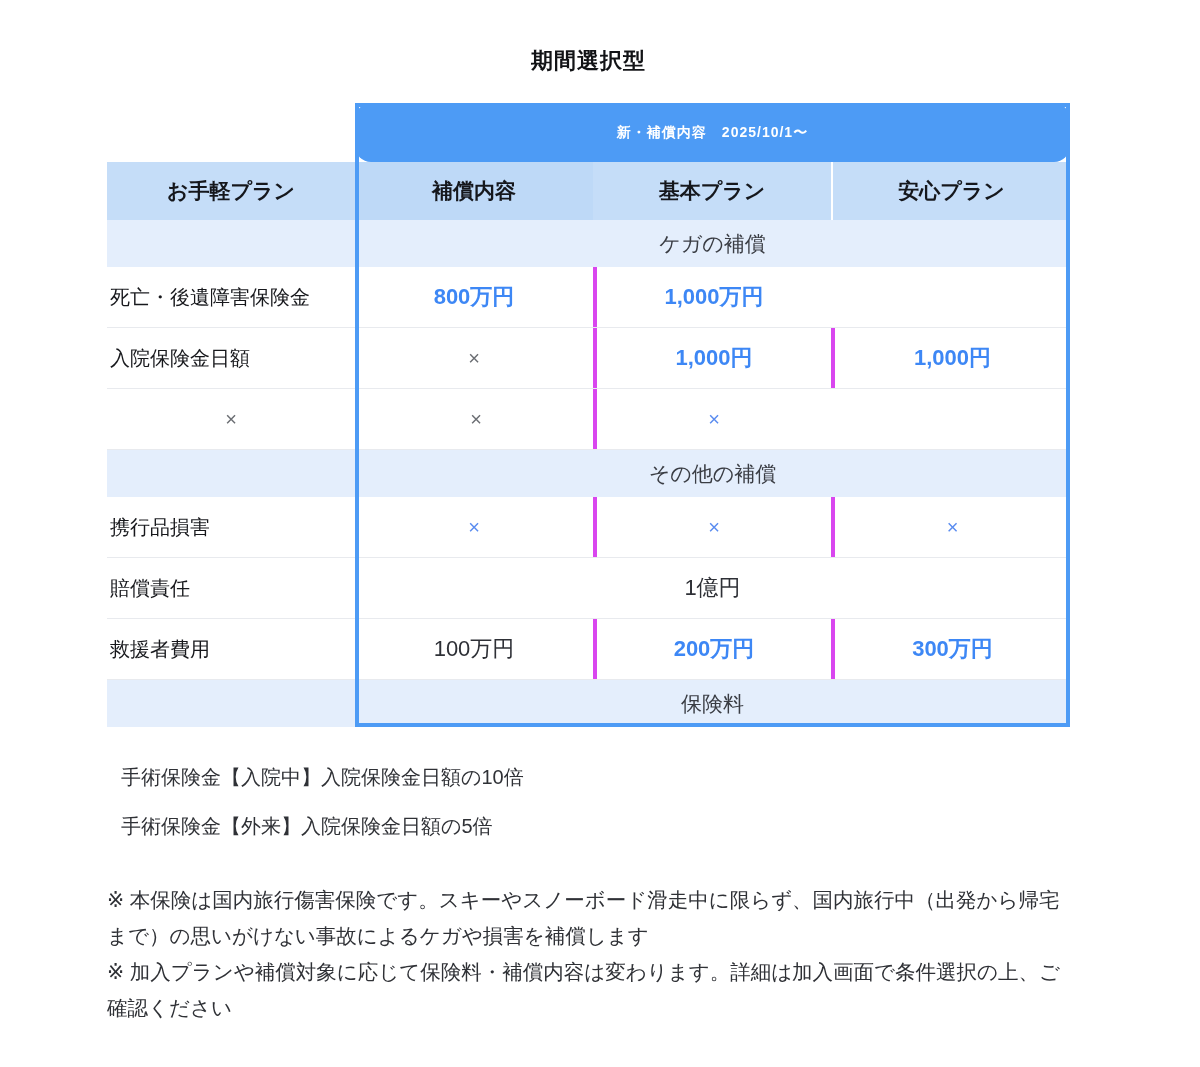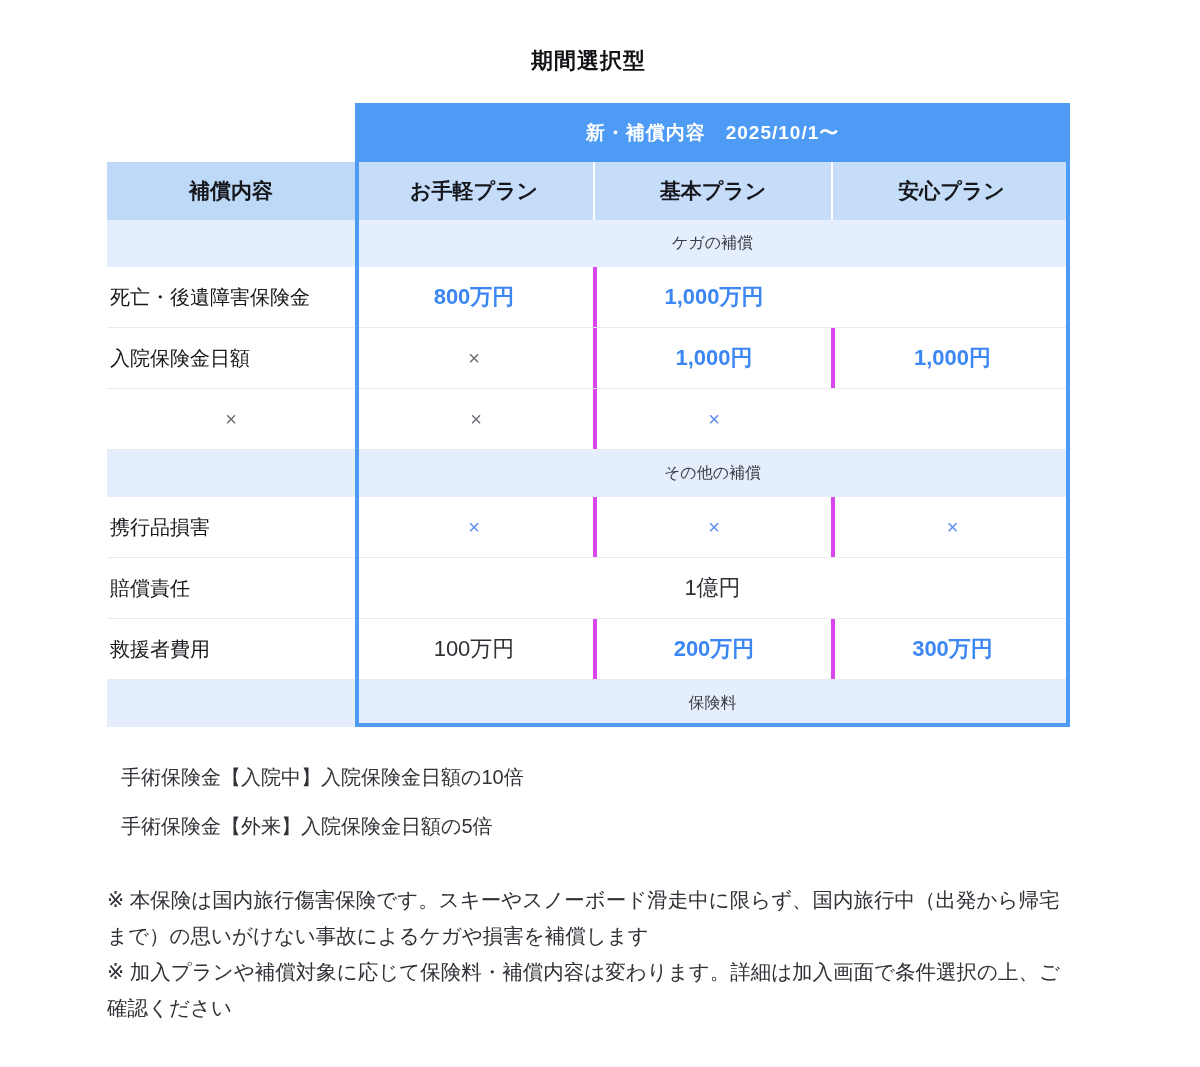--- a/index.html
+++ b/index.html
@@ -9,38 +9,38 @@
     color:#17181c;-webkit-font-smoothing:antialiased;
   }
   .page-title{
     margin:46px 0 0 107px;width:963px;text-align:center;
     font-size:22px;font-weight:bold;color:#121316;letter-spacing:1px;
   }
   .table-wrap{position:relative;margin:27px 0 0 107px;width:963px;}
 
   .band-row{display:grid;grid-template-columns:248px 1fr;height:59px;}
   .band{
-    background:#4d9bf5;color:#ffffff;font-weight:bold;font-size:19px;
-    display:flex;align-items:center;justify-content:center;letter-spacing:1px;
+    background:#4d9bf5;color:#ffffff;font-weight:bold;font-size:14px;
+    display:flex;align-items:center;justify-content:center;letter-spacing:1px;border-radius:16px;
   }
 
   .header-row{display:grid;grid-template-columns:248px 238px 238px 239px;height:58px;}
   .hcell{display:flex;align-items:center;justify-content:center;
     font-weight:bold;font-size:21px;color:#15171c;}
   .hcell.feature{background:#bed9f7;}
   .hcell.plan{background:#c5ddf8;}
   .hcell.plan + .hcell.plan{border-left:2px solid #ffffff;}
 
   .row{display:grid;grid-template-columns:248px 238px 238px 239px;}
   .row.data{height:60px;background:#ffffff;border-bottom:1px solid #e8eaee;}
   .row.data.last{height:57px;border-bottom:1px solid #e8eaee;}
   .row.section{height:47px;background:#e4eefc;}
   .section-label{
     grid-column:2/5;display:flex;align-items:center;justify-content:center;
-    font-size:16px;color:#3a3d44;font-weight:500;
+    font-size:21px;color:#3a3d44;font-weight:500;
   }
   .cell.label{
     display:flex;align-items:center;padding-left:3px;
     font-weight:normal;font-size:20px;color:#17181c;
   }
   .cell.val{display:flex;align-items:center;justify-content:center;font-size:22px;}
   .cell.val + .cell.val{border-left:4px solid #d946ef;}
   .val.blue{color:#3d87f5;font-weight:bold;}
   .val.dark{color:#2e3036;font-weight:400;}
   .val.x-gray{color:#6b6e73;font-size:20px;font-weight:400;}
@@ -63,22 +63,22 @@
 <div class="page-title">期間選択型</div>
 
 <div class="table-wrap">
 
   <div class="band-row">
     <div></div>
     <div class="band">新・補償内容　2025/10/1〜</div>
   </div>
 
   <div class="header-row">
+    <div class="hcell plan">お手軽プラン</div>
     <div class="hcell feature">補償内容</div>
-    <div class="hcell plan">お手軽プラン</div>
     <div class="hcell plan">基本プラン</div>
     <div class="hcell plan">安心プラン</div>
   </div>
 
   <div class="row section">
     <div class="section-label">ケガの補償</div>
   </div>
 
   <div class="row data">
     <div class="cell label">死亡・後遺障害保険金</div>

